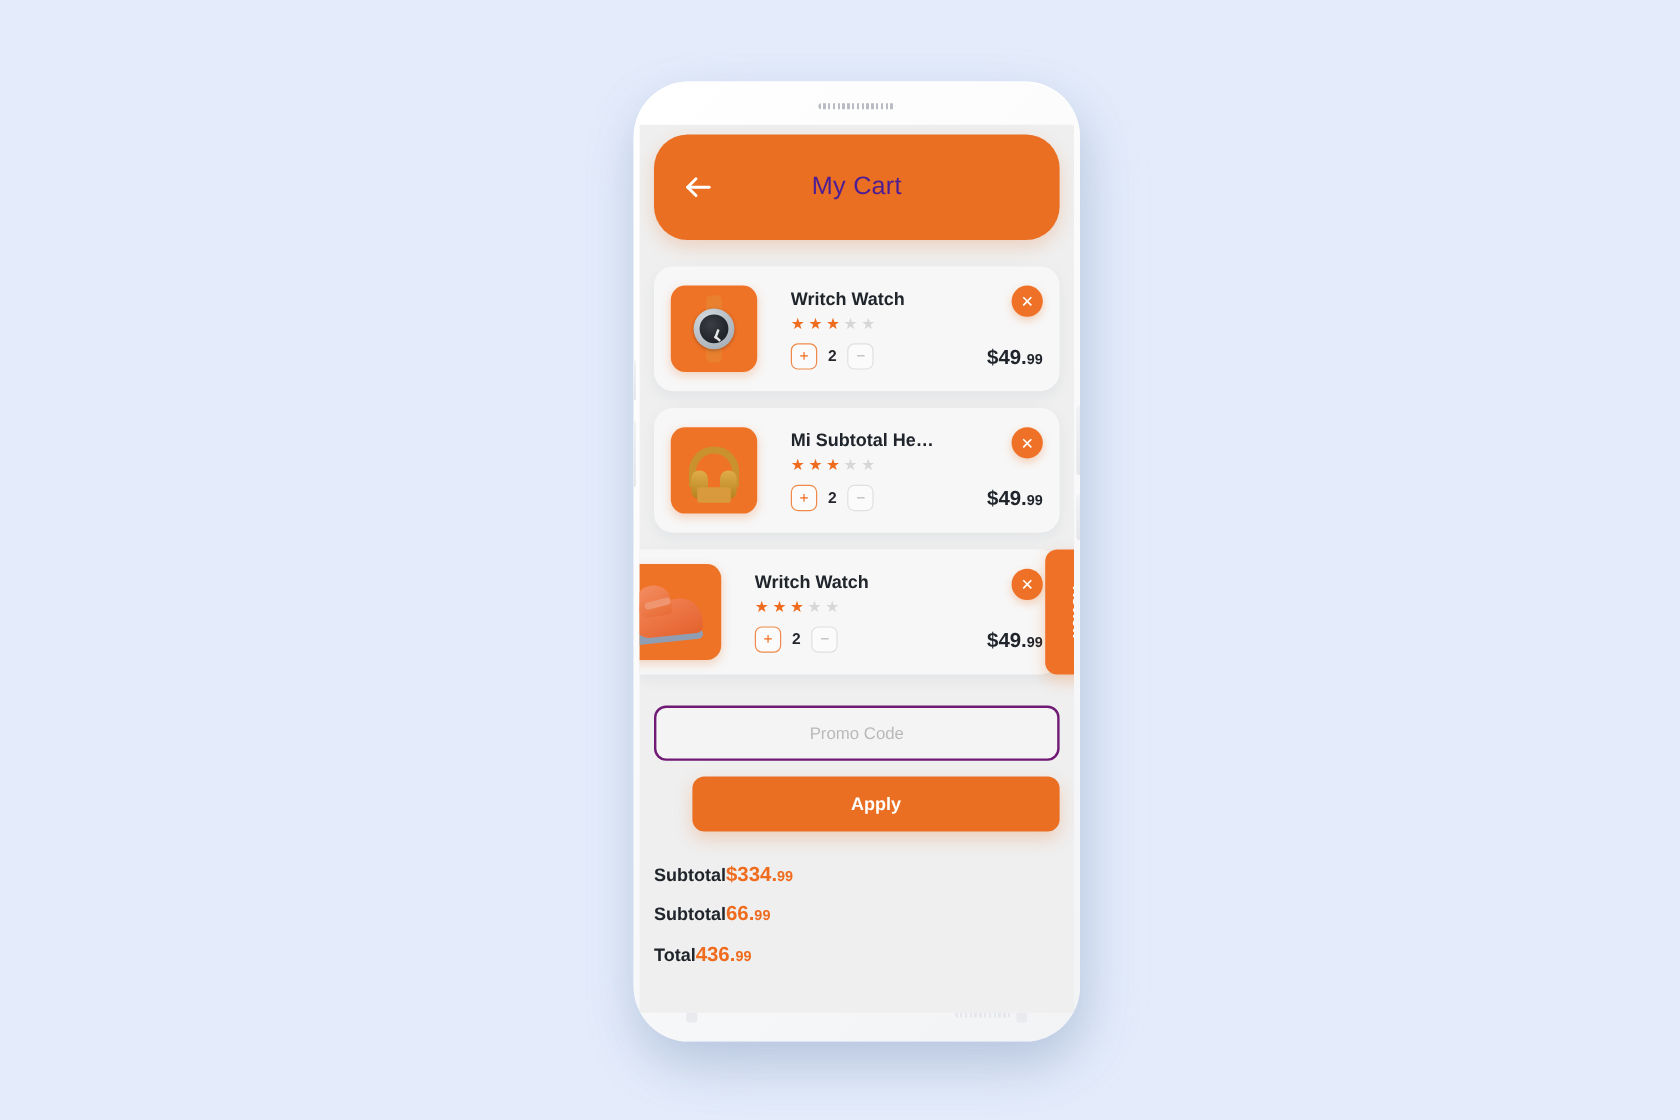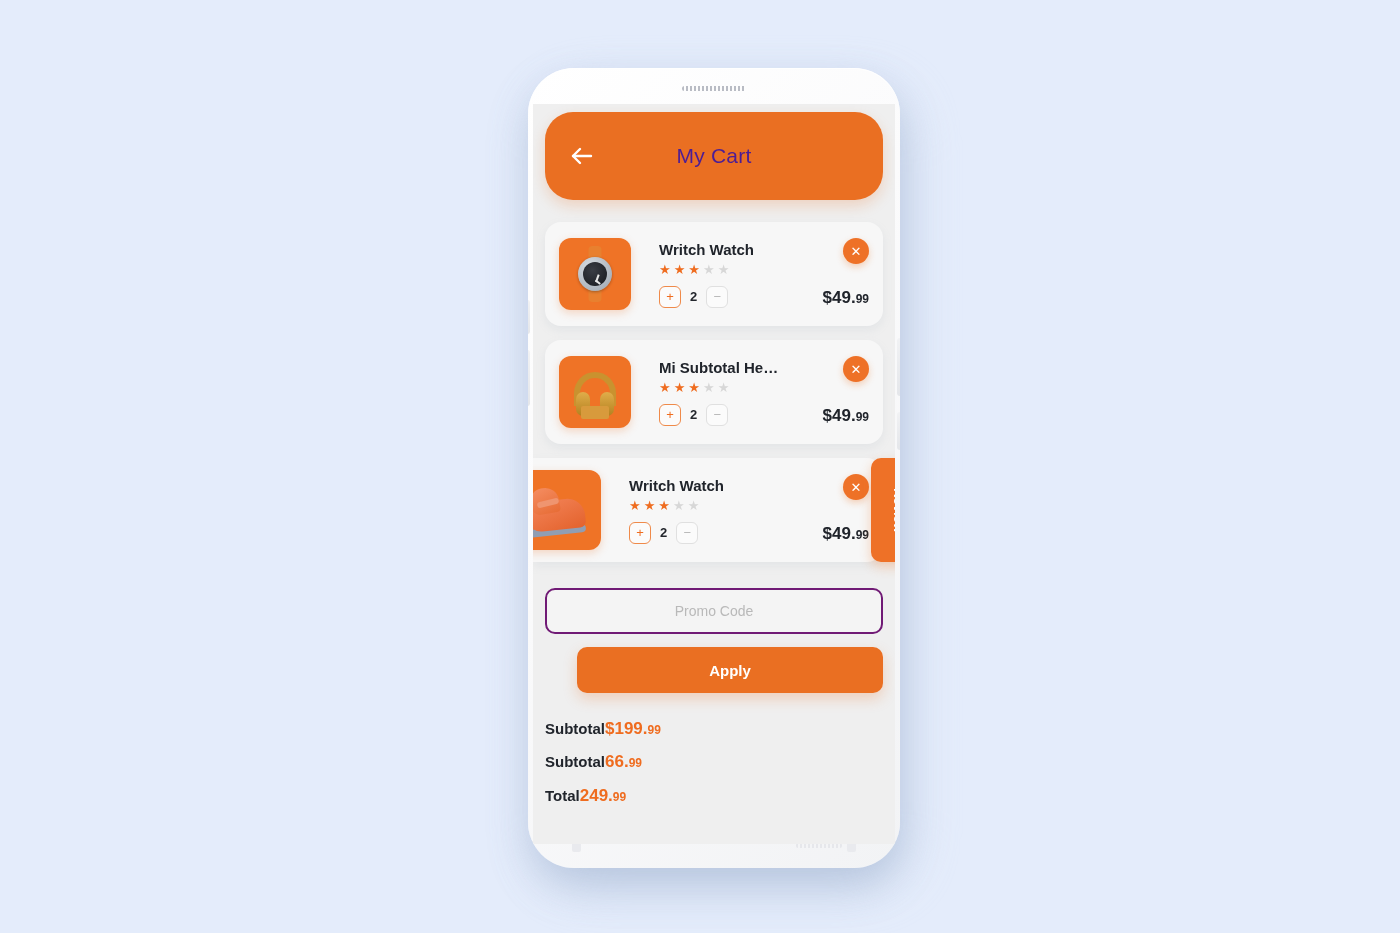--- a/index.html
+++ b/index.html
@@ -491,31 +491,31 @@
 
     <div class="promo-wrap">
       <div class="promo-input">Promo Code</div>
       <div class="apply-btn">Apply</div>
     </div>
 
     <div class="totals">
       <div class="total-row">
         <span class="total-label">Subtotal</span>
         <span class="total-value">
-          <span>$199.</span><span class="cents">99</span>
+          <span>$334.</span><span class="cents">99</span>
         </span>
       </div>
       <div class="total-row">
         <span class="total-label">Subtotal</span>
         <span class="total-value">
           <span>66.</span><span class="cents">99</span>
         </span>
       </div>
       <div class="total-row last">
         <span class="total-label">Total</span>
         <span class="total-value">
-          <span>249.</span><span class="cents">99</span>
+          <span>436.</span><span class="cents">99</span>
         </span>
       </div>
     </div>
 
   </div>
 </div>
 
 </body></html>

